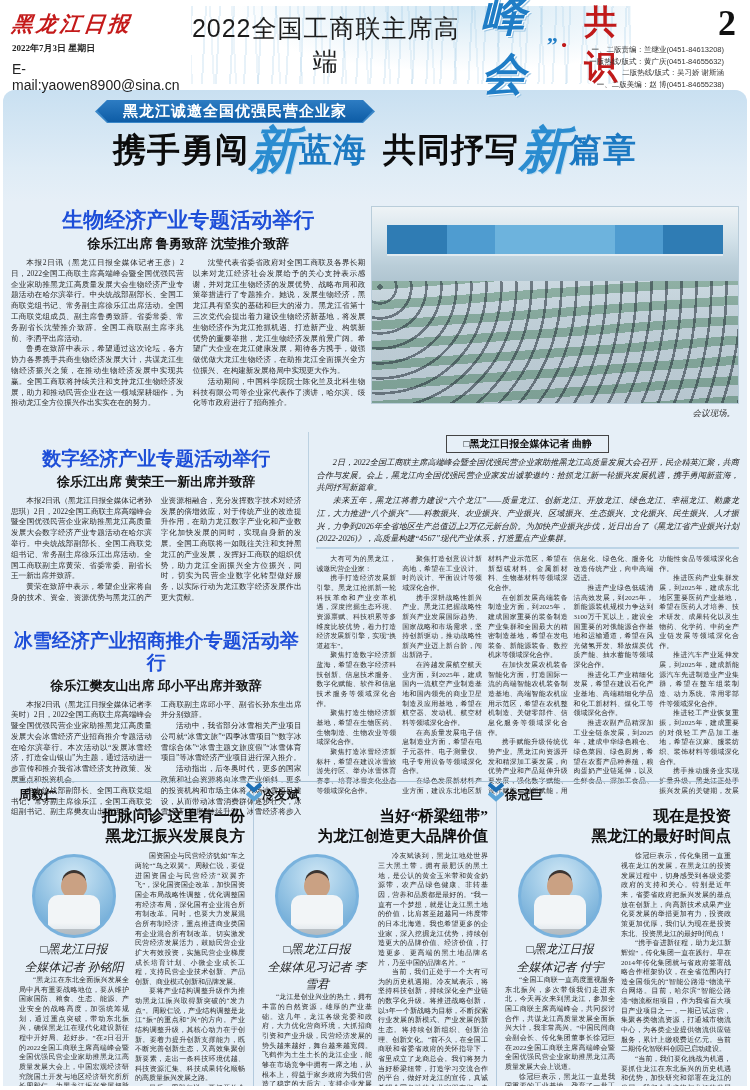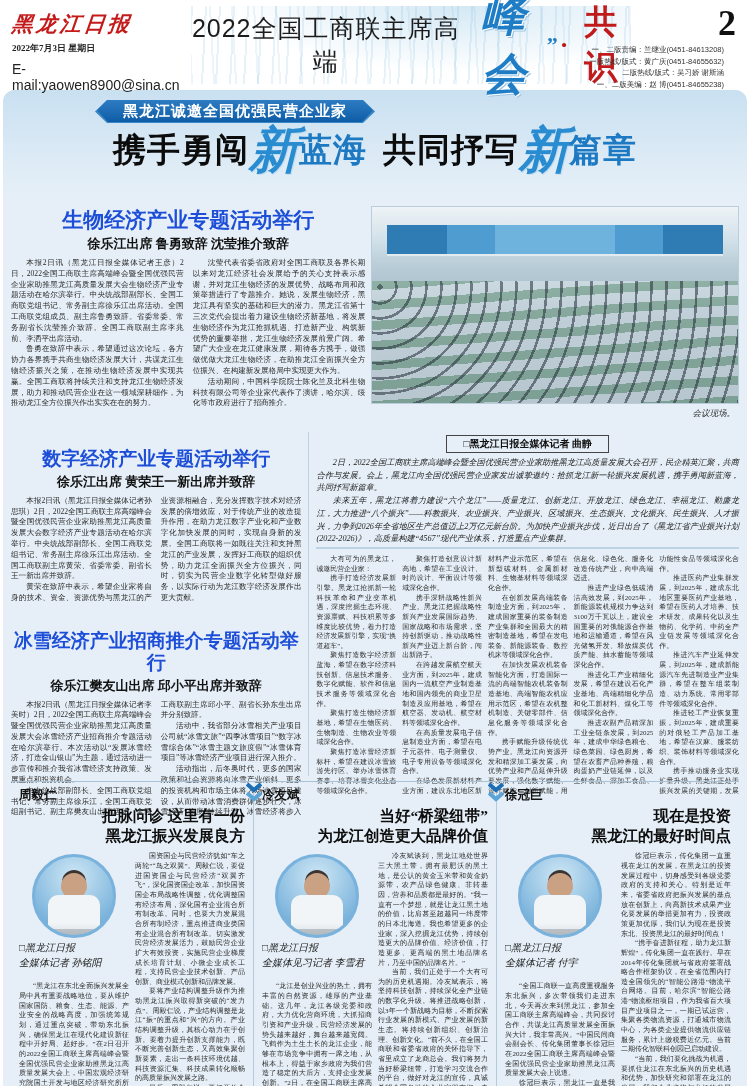--- a/index.html
+++ b/index.html
@@ -89,21 +89,21 @@
   .pcol{flex:1;min-width:0;}
   .pcol p{margin:0;text-indent:2em;}
   .pphoto{width:84px;height:84px;border-radius:50%;margin:2px auto 3px;position:relative;overflow:hidden;
     background:radial-gradient(circle at 50% 25%,#cfe7f5 0%,#8fc0e2 55%,#5f9fd0 100%);
     border:3px solid #79b2dd;box-sizing:border-box;}
   .pphoto::before{content:"";position:absolute;left:50%;top:20%;width:26px;height:26px;margin-left:-13px;border-radius:50%;
     background:#caa183;box-shadow:0 -4px 0 -1px #3c3430;}
   .pphoto::after{content:"";position:absolute;left:50%;top:48%;width:52px;height:40px;margin-left:-26px;border-radius:10px 10px 0 0;
     background:linear-gradient(180deg,#f2f5f7 0 70%,#d8e0e6 100%);
     box-shadow:inset 0 -6px 0 rgba(60,70,80,.25);}
-  .pcaption{text-align:left;font-size:10px;font-style:italic;line-height:1.45;margin-bottom:12px;color:#222;}
+  .pcaption{text-align:center;font-size:12px;font-style:italic;line-height:1.45;margin-bottom:0;color:#222;}
   .pcaption span{display:block;}
   .chevron-icon{position:absolute;top:0;width:16px;height:22px;z-index:2;}
   .chev-1{left:calc(33.333% - 8px);}
   .chev-2{left:calc(66.666% - 8px);}
 </style>
 </head>
 <body>
 
 <div class="masthead">
   <div class="logo-block">

